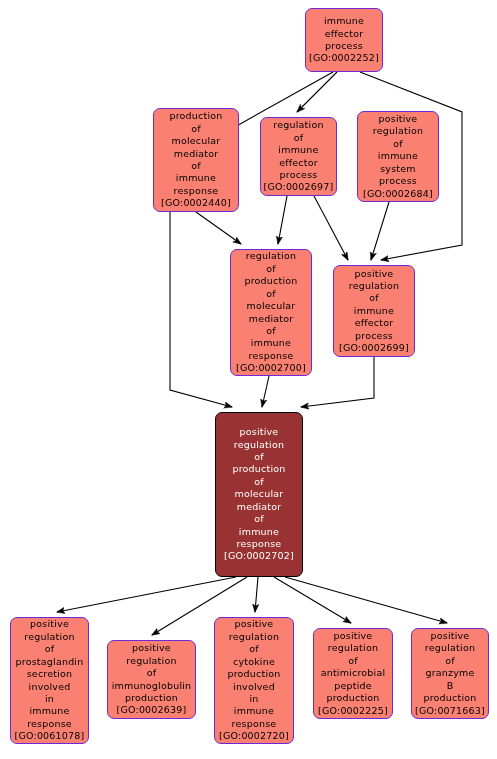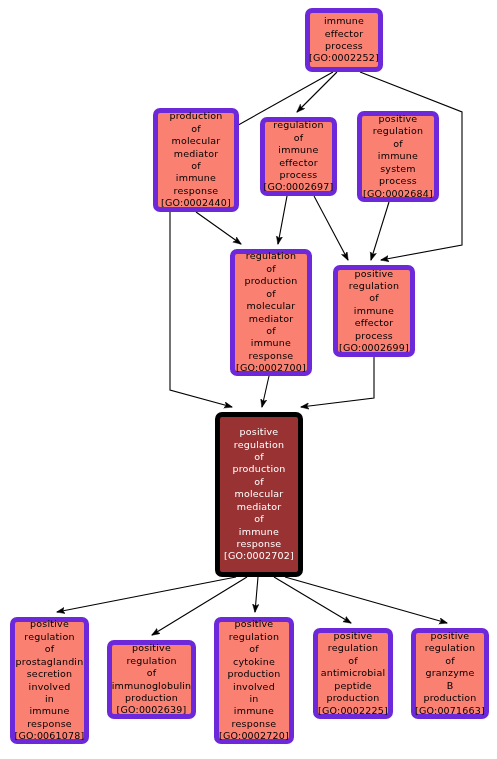--- a/index.html
+++ b/index.html
@@ -19,21 +19,21 @@
     position: absolute;
     left: 0;
     top: 0;
     width: 497px;
     height: 759px;
     pointer-events: none;
   }
   .go-node {
     position: absolute;
     box-sizing: border-box;
-    border: 5px solid #6d28d9;
+    border: 1px solid #6d28d9;
     border-radius: 7px;
     background: #fa8072;
     color: #000000;
     display: flex;
     flex-direction: column;
     align-items: center;
     justify-content: center;
     text-align: center;
     font-size: 9.5px;
     line-height: 12.4px;

